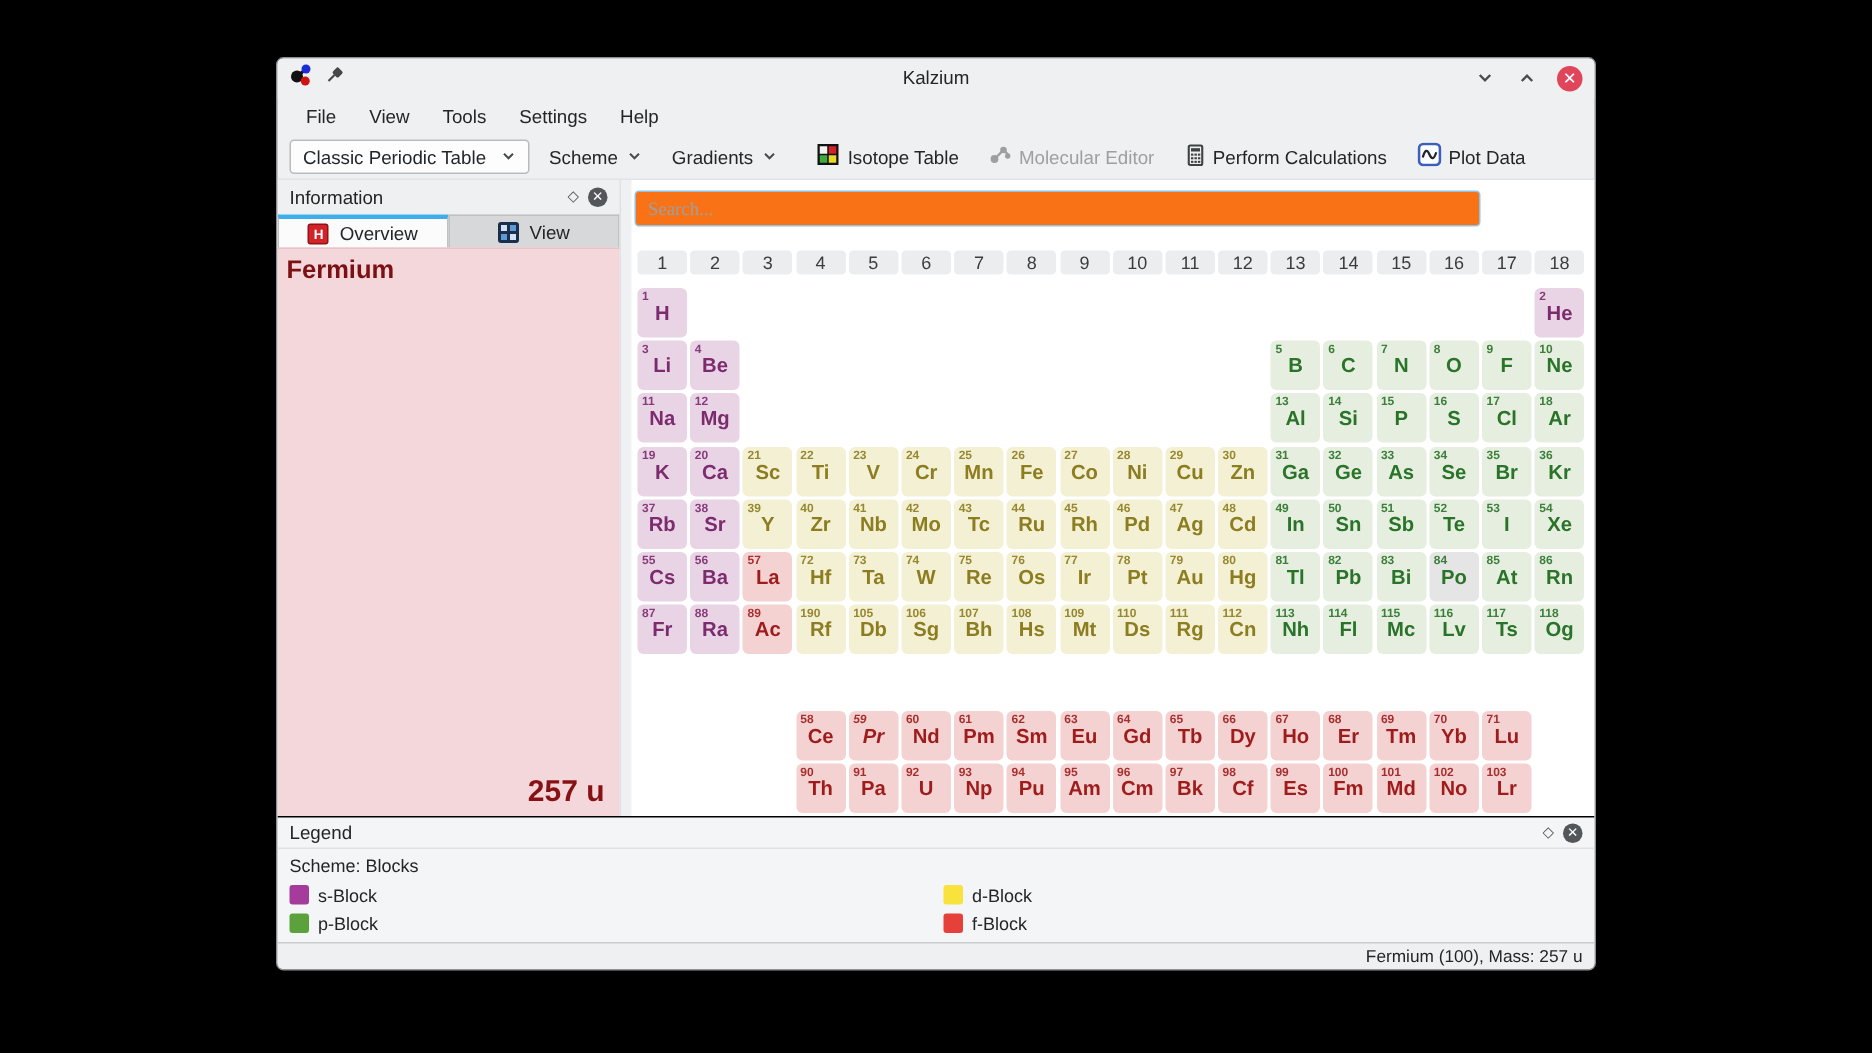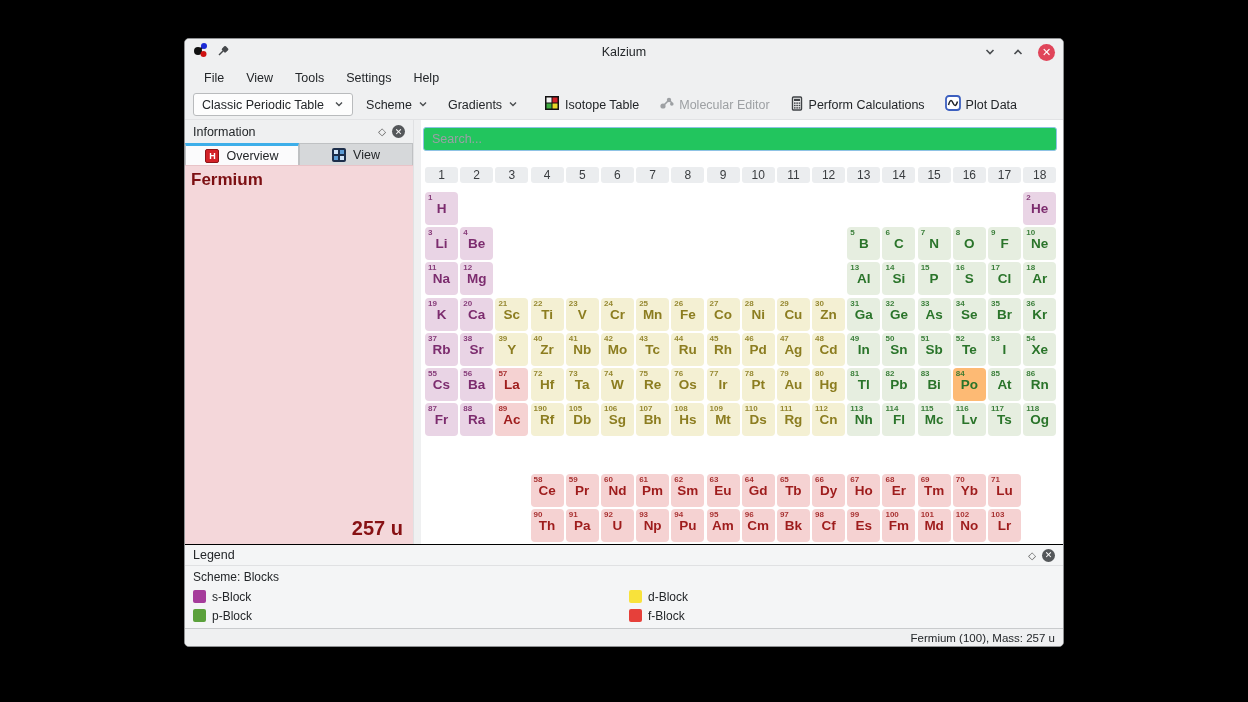--- a/index.html
+++ b/index.html
@@ -64,24 +64,24 @@
   .ov-name { position:absolute; left:6px; top:4px; font-size:17px; font-weight:bold; color:#7c1013; }
   .ov-center { position:absolute; left:0; right:22px; top:150px; text-align:center; color:#871114; }
   .ov-center .ov-num { font-size:20px; font-weight:400; position:relative; top:9px; }
   .ov-center .ov-sym { font-size:38px; font-weight:bold; }
   .ov-mass { position:absolute; right:10px; bottom:4px; font-size:20px; font-weight:bold; color:#871114; }
 
   .splitter { width:8px; flex:0 0 8px; background:#eff0f1; border-left:1px solid #e0e1e3; }
 
   
   .main { flex:1; background:#fff; position:relative; overflow:hidden; }
-  .search { position:absolute; left:2px; top:7px; width:634px; height:24px;
-    border:1px solid #8fc3e4; border-radius:3px; background:#22c55e; padding:0 8px;
+  .search { position:absolute; left:2px; top:7px; width:564px; height:24px;
+    border:1px solid #8fc3e4; border-radius:3px; background:#f97316; padding:0 8px;
     font-size:12.5px; color:#232629; outline:none;
-    font-family:Liberation Sans, sans-serif; }
+    font-family:Liberation Serif, serif; }
   .search::placeholder { color:#9aa0a5; }
 
   .group-row { position:absolute; left:4px; top:47px; display:flex; gap:2.2px; }
   .group-cell { width:33px; height:16px; background:#ebedef; border-radius:3px;
     font-size:12px; color:#3a3d40; display:flex; align-items:center; justify-content:center; }
 
   .ptable { position:absolute; left:4px; top:72px; display:grid;
     grid-template-columns:repeat(18,33px); grid-template-rows:repeat(10,33px); gap:2.2px; }
   .tile { border-radius:4px; position:relative; cursor:default; }
   .tile .num { position:absolute; left:3px; top:1px; font-size:8px; font-weight:600; opacity:.9; }
@@ -557,21 +557,21 @@
             <span class="sym">Tl</span>
           </div>
           <div class="tile" style="grid-area: 6 / 14; background: rgb(230, 238, 224); color: rgb(42, 116, 42);">
             <span class="num">82</span>
             <span class="sym">Pb</span>
           </div>
           <div class="tile" style="grid-area: 6 / 15; background: rgb(230, 238, 224); color: rgb(42, 116, 42);">
             <span class="num">83</span>
             <span class="sym">Bi</span>
           </div>
-          <div class="tile" style="grid-area: 6 / 16; background: #fdba74; color: rgb(42, 116, 42);">
+          <div class="tile" style="grid-area: 6 / 16; background: #e5e5e5; color: rgb(42, 116, 42);">
             <span class="num">84</span>
             <span class="sym">Po</span>
           </div>
           <div class="tile" style="grid-area: 6 / 17; background: rgb(230, 238, 224); color: rgb(42, 116, 42);">
             <span class="num">85</span>
             <span class="sym">At</span>
           </div>
           <div class="tile" style="grid-area: 6 / 18; background: rgb(230, 238, 224); color: rgb(42, 116, 42);">
             <span class="num">86</span>
             <span class="sym">Rn</span>
@@ -645,21 +645,21 @@
             <span class="sym">Ts</span>
           </div>
           <div class="tile" style="grid-area: 7 / 18; background: rgb(230, 238, 224); color: rgb(42, 116, 42);">
             <span class="num">118</span>
             <span class="sym">Og</span>
           </div>
           <div class="tile" style="grid-area: 9 / 4; background: rgb(245, 210, 210); color: rgb(158, 28, 28);">
             <span class="num">58</span>
             <span class="sym">Ce</span>
           </div>
-          <div class="tile" style="grid-area: 9 / 5; background: rgb(245, 210, 210); color: rgb(158, 28, 28);">
+          <div class="tile" style="grid-area: 9 / 5; background: rgb(245, 210, 210); color: rgb(158, 28, 28); font-style: italic;">
             <span class="num">59</span>
             <span class="sym">Pr</span>
           </div>
           <div class="tile" style="grid-area: 9 / 6; background: rgb(245, 210, 210); color: rgb(158, 28, 28);">
             <span class="num">60</span>
             <span class="sym">Nd</span>
           </div>
           <div class="tile" style="grid-area: 9 / 7; background: rgb(245, 210, 210); color: rgb(158, 28, 28);">
             <span class="num">61</span>
             <span class="sym">Pm</span>

